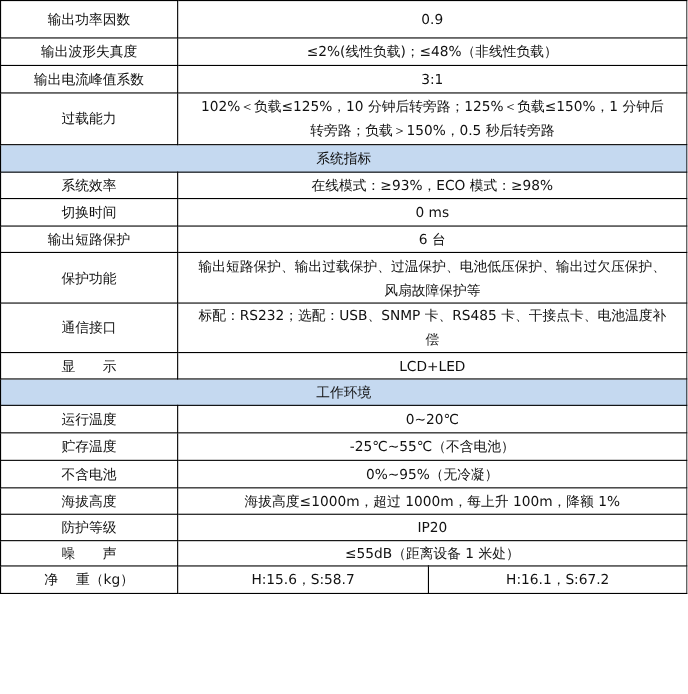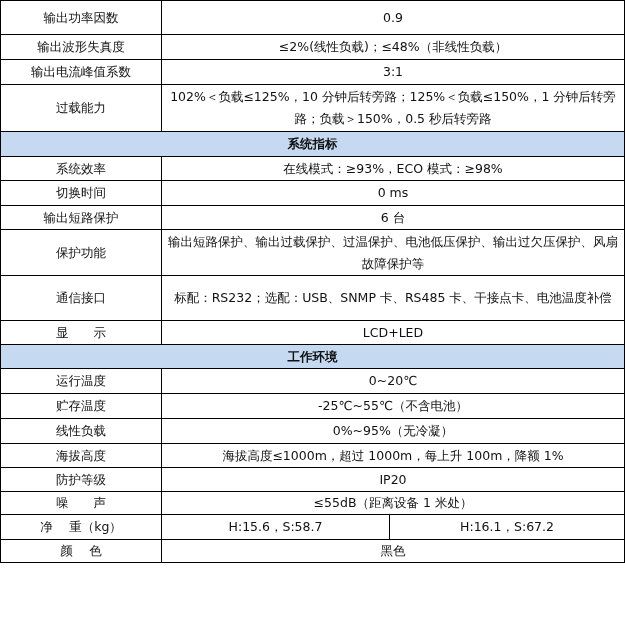--- a/index.html
+++ b/index.html
@@ -1,19 +1,19 @@
 <!DOCTYPE html>
 <html><head>
 <meta charset="utf-8">
 <style>
   html, body { margin: 0; padding: 0; background: #ffffff; }
   body { width: 625px; height: 631px; overflow: hidden; font-family: "DejaVu Sans", "Liberation Sans", sans-serif; color: #111; }
   table.spec { border-collapse: collapse; width: 624px; table-layout: fixed; font-size: 12.5px; }
-  table.spec td { border: 1px solid #000; text-align: center; vertical-align: middle; padding: 0 4px; line-height: 22px; }
-  tr.section td { background: #c5d9f0; font-weight: bold; }
+  table.spec td { border: 1px solid #000; text-align: center; vertical-align: middle; padding: 0 15px; line-height: 22px; }
+  tr.section td { background: #c5d9f0; font-weight: normal; }
 </style>
 </head>
 <body>
 
 <table class="spec">
   <colgroup>
       <col style="width:161px">
       <col style="width:228px">
       <col style="width:235px">
     </colgroup>
@@ -68,39 +68,35 @@
     </tr>
     <tr style="height:25px">
       <td>运行温度</td>
       <td colspan="2">0~20℃</td>
     </tr>
     <tr style="height:25px">
       <td>贮存温度</td>
       <td colspan="2">-25℃~55℃（不含电池）</td>
     </tr>
     <tr style="height:25px">
-      <td>线性负载</td>
+      <td>不含电池</td>
       <td colspan="2">0%~95%（无冷凝）</td>
     </tr>
     <tr style="height:24px">
       <td>海拔高度</td>
       <td colspan="2">海拔高度≤1000m，超过 1000m，每上升 100m，降额 1%</td>
     </tr>
     <tr style="height:24px">
       <td>防护等级</td>
       <td colspan="2">IP20</td>
     </tr>
     <tr style="height:23px">
       <td>噪　　声</td>
       <td colspan="2">≤55dB（距离设备 1 米处）</td>
     </tr>
 
     <tr style="height:25px">
       <td>净　 重（kg）</td>
       <td>H:15.6，S:58.7</td>
       <td>H:16.1，S:67.2</td>
     </tr>
-    <tr style="height:22px">
-      <td>颜　 色</td>
-      <td colspan="2">黑色</td>
-    </tr>
   </tbody>
 </table>
 
 </body></html>

